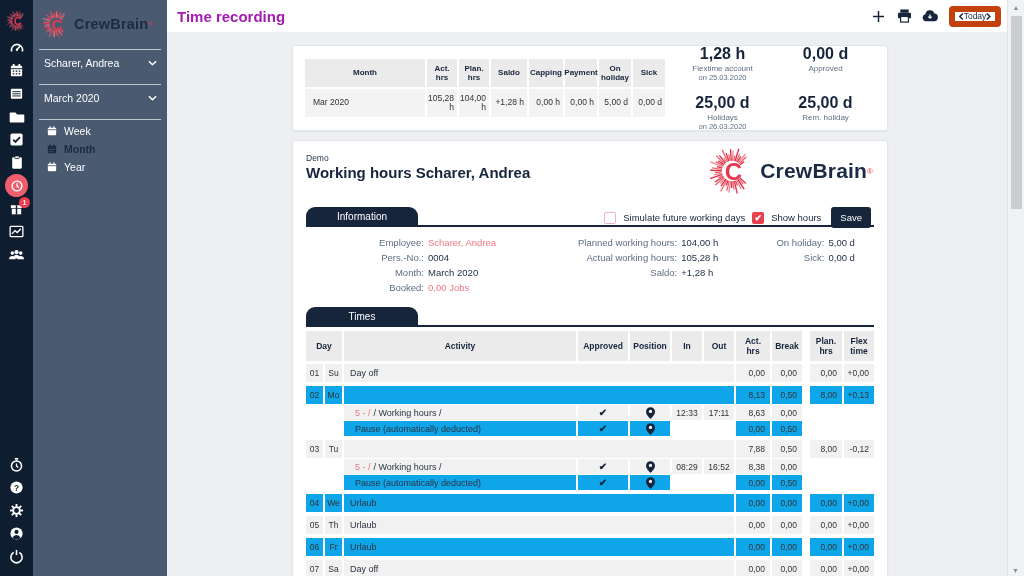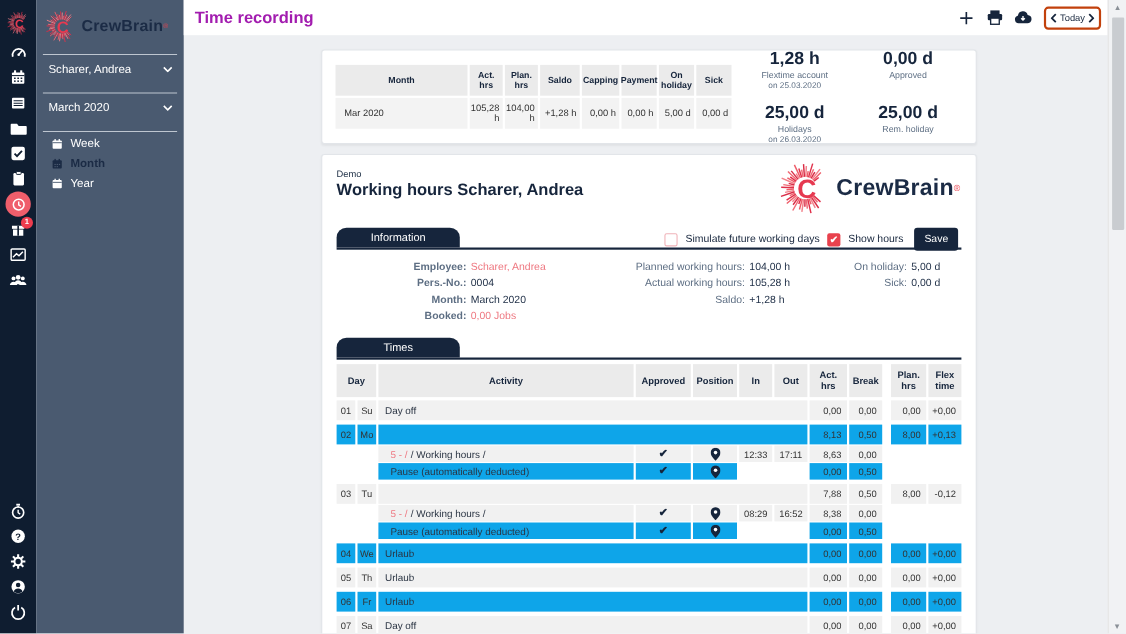--- a/index.html
+++ b/index.html
@@ -24,21 +24,21 @@
   .views{margin-top:4px;}
   .vitem{display:flex;align-items:center;gap:7px;padding-left:14px;height:13px;font-size:10.5px;margin-bottom:5px;cursor:pointer;}
   .vitem.active{color:#1b2b45;font-weight:bold;}
 
   
   .main{flex:1;display:flex;flex-direction:column;min-width:0;}
   .topbar{height:32px;background:#fff;display:flex;align-items:center;flex-shrink:0;}
   .ptitle{font-size:15px;font-weight:bold;color:#a21caf;margin-left:10px;}
   .topbar .grow{flex:1;}
   .tbico{width:26px;display:flex;justify-content:center;cursor:pointer;}
-  .todaybtn{width:52px;height:21px;border:2px solid #c2410c;border-radius:4px;background:#fff;display:flex;align-items:center;justify-content:space-between;padding:0 4px;margin:0 6px 0 6px;cursor:pointer;}
+  .todaybtn{width:52px;height:21px;border:6px solid #c2410c;border-radius:4px;background:#fff;display:flex;align-items:center;justify-content:space-between;padding:0 4px;margin:0 6px 0 6px;cursor:pointer;}
   .todaybtn span{font-size:8.5px;color:#16253c;}
   .content{flex:1;padding:13px 0 0 125px;overflow:hidden;}
 
   .card{width:596px;background:#fff;border:1px solid #e2e5e9;border-radius:3px;box-shadow:0 1px 2px rgba(0,0,0,.05);}
   .card1{height:86px;display:flex;align-items:center;padding:0 4px 0 12px;}
 
   
   .sgrid{display:grid;grid-template-columns:120px 30px 30px 36px 34px 32px 32px 32px;column-gap:2px;row-gap:2px;width:360px;flex-shrink:0;}
   .sh{background:#ebebeb;height:28px;display:flex;align-items:center;justify-content:center;text-align:center;font-size:8px;font-weight:bold;color:#16253c;line-height:1.15;padding:0 1px;}
   .sv{background:#f3f3f3;height:28px;display:flex;align-items:center;justify-content:flex-end;text-align:right;font-size:8.5px;color:#333;line-height:1.1;padding-right:3px;}
@@ -67,21 +67,21 @@
   .tab{width:112px;height:18px;background:#16253c;color:#fff;font-size:10px;border-radius:9px 9px 0 0;display:flex;align-items:center;justify-content:center;cursor:pointer;}
   .tabwrap.times{margin-top:12px;}
 
   .infogrid{display:flex;margin-top:8px;}
   .icol{display:flex;flex-direction:column;}
   .icol.c1{width:220px;}
   .icol.c2{width:222px;}
   .icol.c3{width:128px;}
   .irow{display:flex;height:15px;align-items:center;font-size:9.5px;}
   .ilab{color:#5d6e83;text-align:right;}
-  .c1 .ilab{width:118px;font-weight:bold;}
+  .c1 .ilab{width:118px;}
   .c2 .ilab{width:152px;}
   .c3 .ilab{width:78px;}
   .ival{color:#1c2c44;margin-left:4px;}
   .ival.rlink{color:#ee7780;cursor:pointer;}
 
   
   .tgrid{display:grid;grid-template-columns:17px 17px 1fr 50px 40px 30px 30px 34px 30px 4px 32px 30px;column-gap:2px;}
   .times-head{margin-top:4px;margin-bottom:3px;}
   .th{background:#ebebeb;height:30px;display:flex;align-items:center;justify-content:center;text-align:center;font-size:8.5px;font-weight:bold;color:#16253c;line-height:1.2;padding:0 2px;}
   .th.dayh{grid-column:1/3;}

